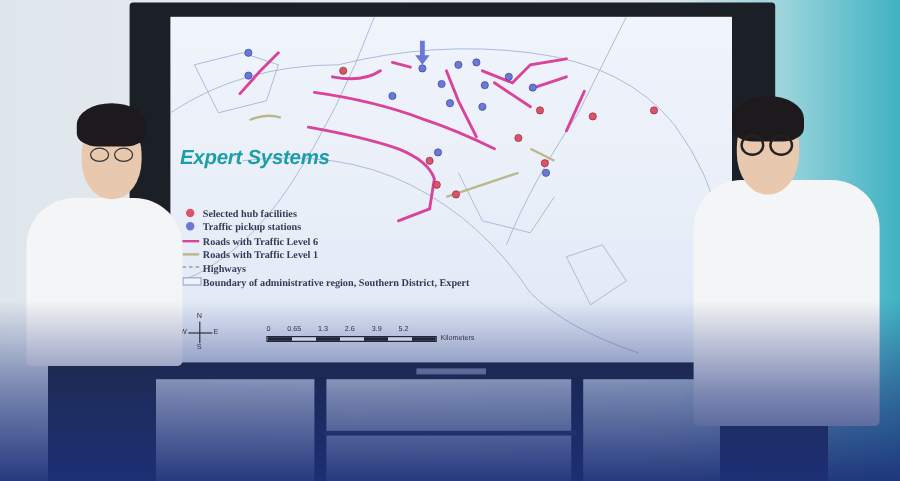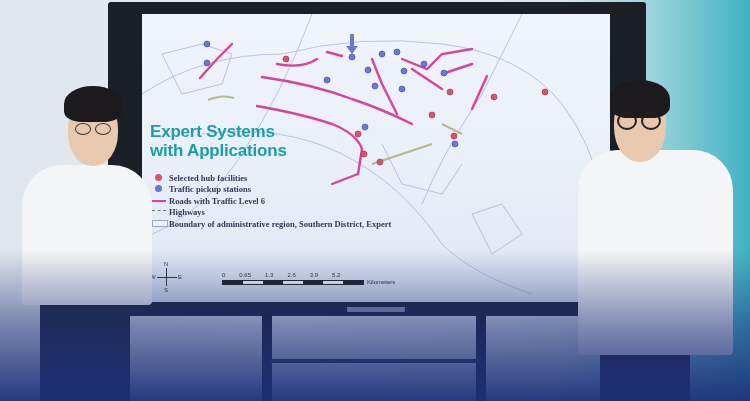--- a/index.html
+++ b/index.html
@@ -2,21 +2,21 @@
 <html><head>
 <meta charset="utf-8">
 <style>
   html,body{margin:0;padding:0;}
   body{width:750px;height:401px;overflow:hidden;position:relative;font-family:"Liberation Sans",sans-serif;
     background:linear-gradient(90deg,#dfe6ec 0%,#e7ecf0 40%,#d9e6ea 75%,#4fb8c6 100%);}
   .wall-right{position:absolute;left:640px;top:0;width:110px;height:401px;background:linear-gradient(90deg,#a7d8de,#3fb2c2);}
   .tv{position:absolute;left:108px;top:2px;width:538px;height:312px;background:#1b1f26;border-radius:3px;}
   .screen{position:absolute;left:142px;top:14px;width:468px;height:288px;background:linear-gradient(180deg,#f0f4fb 0%,#e8eef8 60%,#dfe7f5 100%);overflow:hidden;}
   .screen svg{position:absolute;left:0;top:0;}
-  .title{position:absolute;left:8px;top:108px;color:#1a9ea8;font-weight:bold;font-size:17px;line-height:19px;letter-spacing:-0.2px;}
+  .title{position:absolute;left:8px;top:108px;color:#1a9ea8;font-weight:bold;font-size:17px;line-height:19px;letter-spacing:-0.2px;font-style:italic;}
   .legend{position:absolute;left:10px;top:158px;font-family:"Liberation Serif",serif;font-size:8.5px;color:#333a55;font-weight:bold;}
   .legend .row{height:11.5px;display:flex;align-items:center;white-space:nowrap;}
   .legend .sym{display:inline-block;width:14px;margin-right:3px;position:relative;height:8px;}
   .dot{position:absolute;left:3px;top:0;width:7px;height:7px;border-radius:50%;}
   .ln{position:absolute;left:0;top:3px;width:14px;}
   .scale{position:absolute;left:80px;top:258px;font-size:6px;color:#333;}
   .compass{position:absolute;left:8px;top:247px;font-size:6px;color:#333;width:34px;height:34px;}
   .tvbar{position:absolute;left:108px;top:300px;width:538px;height:16px;background:#1a2238;}
   .buttons{position:absolute;left:347px;top:307px;width:58px;height:5px;background:#8a93a8;}
   .stand{position:absolute;top:314px;width:10px;height:87px;background:#151c33;}
@@ -95,41 +95,46 @@
       <circle cx="290" cy="101" r="3"></circle>
         <circle cx="312" cy="122" r="3"></circle>
       <circle cx="216" cy="120" r="3"></circle>
         <circle cx="222" cy="140" r="3"></circle>
       <circle cx="238" cy="148" r="3"></circle>
     </g>
   </svg>
 
   <div class="title">
     <div>Expert Systems</div>
-    <div>with Applications</div>
   </div>
 
   <div class="legend">
     <div class="row">
         <span class="sym">
           <span class="dot" style="background:#d9546b"></span>
         </span>
         <span>Selected hub facilities</span>
       </div>
     <div class="row">
         <span class="sym">
           <span class="dot" style="background:#6a78d6"></span>
         </span>
         <span>Traffic pickup stations</span>
       </div>
     <div class="row">
         <span class="sym">
           <span class="ln" style="border-top:2.5px solid #d9439c"></span>
         </span>
         <span>Roads with Traffic Level 6</span>
+      </div>
+    <div class="row">
+        <span class="sym">
+          <span class="ln" style="border-top:2px solid #b9b98a"></span>
+        </span>
+        <span>Roads with Traffic Level 1</span>
       </div>
     <div class="row">
         <span class="sym">
           <span class="ln" style="border-top:1px dashed #777;top:2px"></span>
         </span>
         <span>Highways</span>
       </div>
     <div class="row">
         <span class="sym">
           <span class="ln" style="border:1px solid #9aa5c5;height:5px;top:0;background:#eef2fa"></span>

